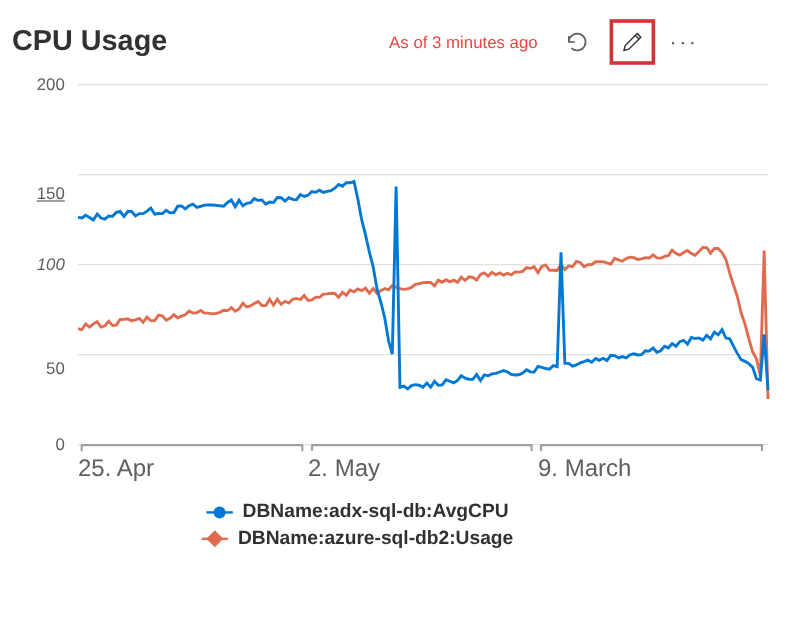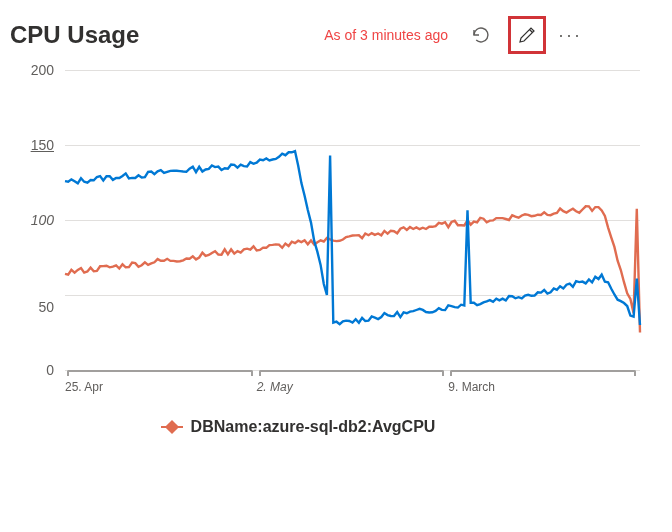--- a/index.html
+++ b/index.html
@@ -102,21 +102,21 @@
   }
   .x-labels {
     position: absolute;
     left: 55px;
     top: 310px;
     width: 575px;
     height: 24px;
   }
   .x-label {
     position: absolute;
-    font-size: 12px;
+    font-size: 20px;
     color: #605e5c;
     transform: translateX(-2px);
   }
   .legend {
     margin-top: 8px;
     display: flex;
     flex-direction: column;
     align-items: center;
     gap: 4px;
   }
@@ -184,46 +184,50 @@
       </svg>
     </div>
     <div class="more-dots">···</div>
   </div>
 
   <div class="chart-area">
     <div class="y-axis" id="y-axis">
         <div class="y-tick" style="top: 300px;">0</div>
         <div class="y-tick" style="top: 225px; margin-top: 12px;">50</div>
         <div class="y-tick" style="top: 150px; font-style: italic;">100</div>
-        <div class="y-tick" style="top: 75px; text-decoration: underline;">150</div>
+        <div class="y-tick" style="top: 91px; text-decoration: underline;">150</div>
         <div class="y-tick" style="top: 0px;">200</div>
       </div>
     <div class="plot" id="plot">
         <div class="gridline" style="top: 0px;"></div>
         <div class="gridline" style="top: 75px;"></div>
         <div class="gridline" style="top: 150px;"></div>
         <div class="gridline" style="top: 225px;"></div>
         <div class="gridline" style="top: 300px;"></div>
       <svg class="lines" id="lines-svg" preserveAspectRatio="none" viewBox="0 0 575 300">
           <path d="M0.0 203.8 L3.2 204.7 L6.4 199.9 L9.6 202.6 L12.8 199.9 L16.0 198.0 L19.2 202.6 L22.4 201.5 L25.6 197.6 L28.8 201.2 L31.9 200.9 L35.1 196.2 L38.3 196.1 L41.5 195.7 L44.7 197.3 L47.9 196.6 L51.1 195.3 L54.3 198.5 L57.5 194.3 L60.7 197.3 L63.9 197.1 L67.1 192.6 L70.3 193.1 L73.5 196.8 L76.7 195.2 L79.9 192.3 L83.1 194.9 L86.3 193.4 L89.4 192.3 L92.6 189.1 L95.8 190.8 L99.0 190.7 L102.2 188.8 L105.4 190.9 L108.6 190.9 L111.8 191.5 L115.0 191.2 L118.2 190.3 L121.4 188.5 L124.6 188.8 L127.8 186.4 L131.0 189.4 L134.2 187.5 L137.4 182.7 L140.6 185.8 L143.8 185.0 L146.9 183.0 L150.1 181.2 L153.3 184.6 L156.5 184.7 L159.7 179.3 L162.9 184.3 L166.1 179.4 L169.3 183.6 L172.5 181.1 L175.7 182.6 L178.9 179.4 L182.1 178.7 L185.3 179.6 L188.5 176.3 L191.7 180.4 L194.9 179.9 L198.1 177.6 L201.3 177.8 L204.4 175.1 L207.6 174.9 L210.8 174.4 L214.0 174.6 L217.2 177.8 L220.4 173.6 L223.6 176.0 L226.8 171.7 L230.0 173.1 L233.2 170.7 L236.4 172.1 L239.6 170.2 L242.8 174.3 L246.0 170.5 L249.2 174.5 L252.4 172.2 L255.6 170.4 L258.8 171.5 L261.9 168.0 L265.1 169.4 L268.3 170.6 L271.5 171.1 L274.7 170.8 L277.9 169.5 L281.1 167.0 L284.3 166.3 L287.5 165.5 L290.7 165.4 L293.9 165.3 L297.1 168.2 L300.3 163.5 L303.5 165.2 L306.7 163.1 L309.9 164.9 L313.1 163.5 L316.3 165.3 L319.4 160.9 L322.6 163.6 L325.8 160.7 L329.0 161.2 L332.2 163.3 L335.4 158.7 L338.6 157.4 L341.8 160.0 L345.0 157.0 L348.2 159.0 L351.4 157.4 L354.6 159.2 L357.8 157.7 L361.0 159.0 L364.2 156.7 L367.4 156.8 L370.6 156.1 L373.8 152.9 L376.9 153.7 L380.1 152.2 L383.3 157.2 L386.5 152.0 L389.7 150.8 L392.9 155.2 L396.1 155.2 L399.3 155.4 L402.5 150.4 L405.7 154.6 L408.9 151.6 L412.1 152.3 L415.3 147.9 L418.5 148.7 L421.7 152.3 L424.9 150.6 L428.1 150.4 L431.3 148.1 L434.4 148.1 L437.6 148.1 L440.8 149.0 L444.0 150.0 L447.2 145.3 L450.4 146.6 L453.6 147.7 L456.8 145.5 L460.0 144.3 L463.2 144.8 L466.4 146.2 L469.6 145.8 L472.8 144.7 L476.0 145.0 L479.2 142.4 L482.4 144.9 L485.6 145.2 L488.8 143.7 L491.9 143.0 L495.1 138.5 L498.3 141.2 L501.5 142.6 L504.7 140.5 L507.9 138.8 L511.1 141.3 L514.3 142.7 L517.5 139.5 L520.7 136.3 L523.9 136.4 L527.1 140.9 L530.3 137.1 L533.5 137.1 L536.7 140.5 L539.9 146.0 L543.1 157.6 L546.3 167.7 L549.4 176.9 L552.6 190.7 L555.8 200.0 L559.0 212.2 L562.2 223.3 L565.4 229.0 L568.6 243.3 L571.8 138.8 L575.0 262.5" stroke="#e06c50" stroke-width="2.4" fill="none"></path>
           <path d="M0.0 111.1 L3.2 111.7 L6.4 109.4 L9.6 111.2 L12.8 113.3 L16.0 108.3 L19.2 111.7 L22.4 112.6 L25.6 110.0 L28.8 110.3 L31.9 107.0 L35.1 106.1 L38.3 110.4 L41.5 106.3 L44.7 106.3 L47.9 109.9 L51.1 108.0 L54.3 108.0 L57.5 105.9 L60.7 103.4 L63.9 108.5 L67.1 107.9 L70.3 108.0 L73.5 105.3 L76.7 107.4 L79.9 107.1 L83.1 101.8 L86.3 101.6 L89.4 104.1 L92.6 101.4 L95.8 100.2 L99.0 102.9 L102.2 101.9 L105.4 100.9 L108.6 100.8 L111.8 100.8 L115.0 101.1 L118.2 101.5 L121.4 101.8 L124.6 98.7 L127.8 96.7 L131.0 102.2 L134.2 96.8 L137.4 101.5 L140.6 99.5 L143.8 98.9 L146.9 95.5 L150.1 97.1 L153.3 96.6 L156.5 100.1 L159.7 98.3 L162.9 98.8 L166.1 94.6 L169.3 94.8 L172.5 97.6 L175.7 94.7 L178.9 96.1 L182.1 96.4 L185.3 92.1 L188.5 93.7 L191.7 92.7 L194.9 89.6 L198.1 90.2 L201.3 88.5 L204.4 90.4 L207.6 89.5 L210.8 88.9 L214.0 86.8 L217.2 83.7 L220.4 85.2 L223.6 82.3 L226.8 82.3 L230.0 81.1 L233.2 95.8 L236.4 113.1 L239.6 125.7 L242.8 140.0 L246.0 152.6 L249.2 170.9 L252.4 181.9 L255.6 194.9 L258.8 214.0 L261.9 225.0 L265.1 85.5 L268.3 252.7 L271.5 251.7 L274.7 254.1 L277.9 251.4 L281.1 250.6 L284.3 251.0 L287.5 252.6 L290.7 249.2 L293.9 252.7 L297.1 247.8 L300.3 251.0 L303.5 250.7 L306.7 246.5 L309.9 247.7 L313.1 249.1 L316.3 247.0 L319.4 243.1 L322.6 245.1 L325.8 246.0 L329.0 246.1 L332.2 242.0 L335.4 247.1 L338.6 242.4 L341.8 243.2 L345.0 241.6 L348.2 241.2 L351.4 240.0 L354.6 238.8 L357.8 239.9 L361.0 242.0 L364.2 242.5 L367.4 242.3 L370.6 240.9 L373.8 238.2 L376.9 239.9 L380.1 240.1 L383.3 235.4 L386.5 236.2 L389.7 237.1 L392.9 237.6 L396.1 234.7 L399.3 235.5 L402.5 140.3 L405.7 232.8 L408.9 232.8 L412.1 235.1 L415.3 234.1 L418.5 232.4 L421.7 231.4 L424.9 230.1 L428.1 231.8 L431.3 228.7 L434.4 230.3 L437.6 228.6 L440.8 230.5 L444.0 226.1 L447.2 226.3 L450.4 228.3 L453.6 227.2 L456.8 228.3 L460.0 225.6 L463.2 224.8 L466.4 225.8 L469.6 225.6 L472.8 222.3 L476.0 222.6 L479.2 220.0 L482.4 223.5 L485.6 222.3 L488.8 218.5 L491.9 219.9 L495.1 216.3 L498.3 218.5 L501.5 214.7 L504.7 213.6 L507.9 216.8 L511.1 211.2 L514.3 212.1 L517.5 211.6 L520.7 213.4 L523.9 209.4 L527.1 212.4 L530.3 206.7 L533.5 209.0 L536.7 204.7 L539.9 211.7 L543.1 212.3 L546.3 218.7 L549.4 224.5 L552.6 229.7 L555.8 231.1 L559.0 233.0 L562.2 236.0 L565.4 245.6 L568.6 246.7 L571.8 208.7 L575.0 255.0" stroke="#0078d4" stroke-width="2.4" fill="none"></path>
         </svg>
     </div>
     <div class="x-baseline" id="x-baseline">
         <div class="x-seg" style="left: 2px; width: 185.667px;"></div>
         <div class="x-seg" style="left: 193.667px; width: 185.667px;"></div>
         <div class="x-seg" style="left: 385.333px; width: 185.667px;"></div>
       </div>
     <div class="x-labels" id="x-labels">
         <div class="x-label" style="left: 2px;">25. Apr</div>
-        <div class="x-label" style="left: 193.667px; font-style: italic;">2. May</div>
+        <div class="x-label" style="left: 193.667px;">2. May</div>
         <div class="x-label" style="left: 385.333px;">9. March</div>
       </div>
   </div>
 
   <div class="legend">
     <div class="legend-item">
+      <span class="legend-swatch circle" id="sw1" style="color: rgb(0, 120, 212);"></span>
+      <span>DBName:adx-sql-db:AvgCPU</span>
+    </div>
+    <div class="legend-item">
       <span class="legend-swatch diamond" id="sw2" style="color: rgb(224, 108, 80);"></span>
-      <span>DBName:azure-sql-db2:AvgCPU</span>
+      <span>DBName:azure-sql-db2:Usage</span>
     </div>
   </div>
 
 </div>
 
 </body></html>

